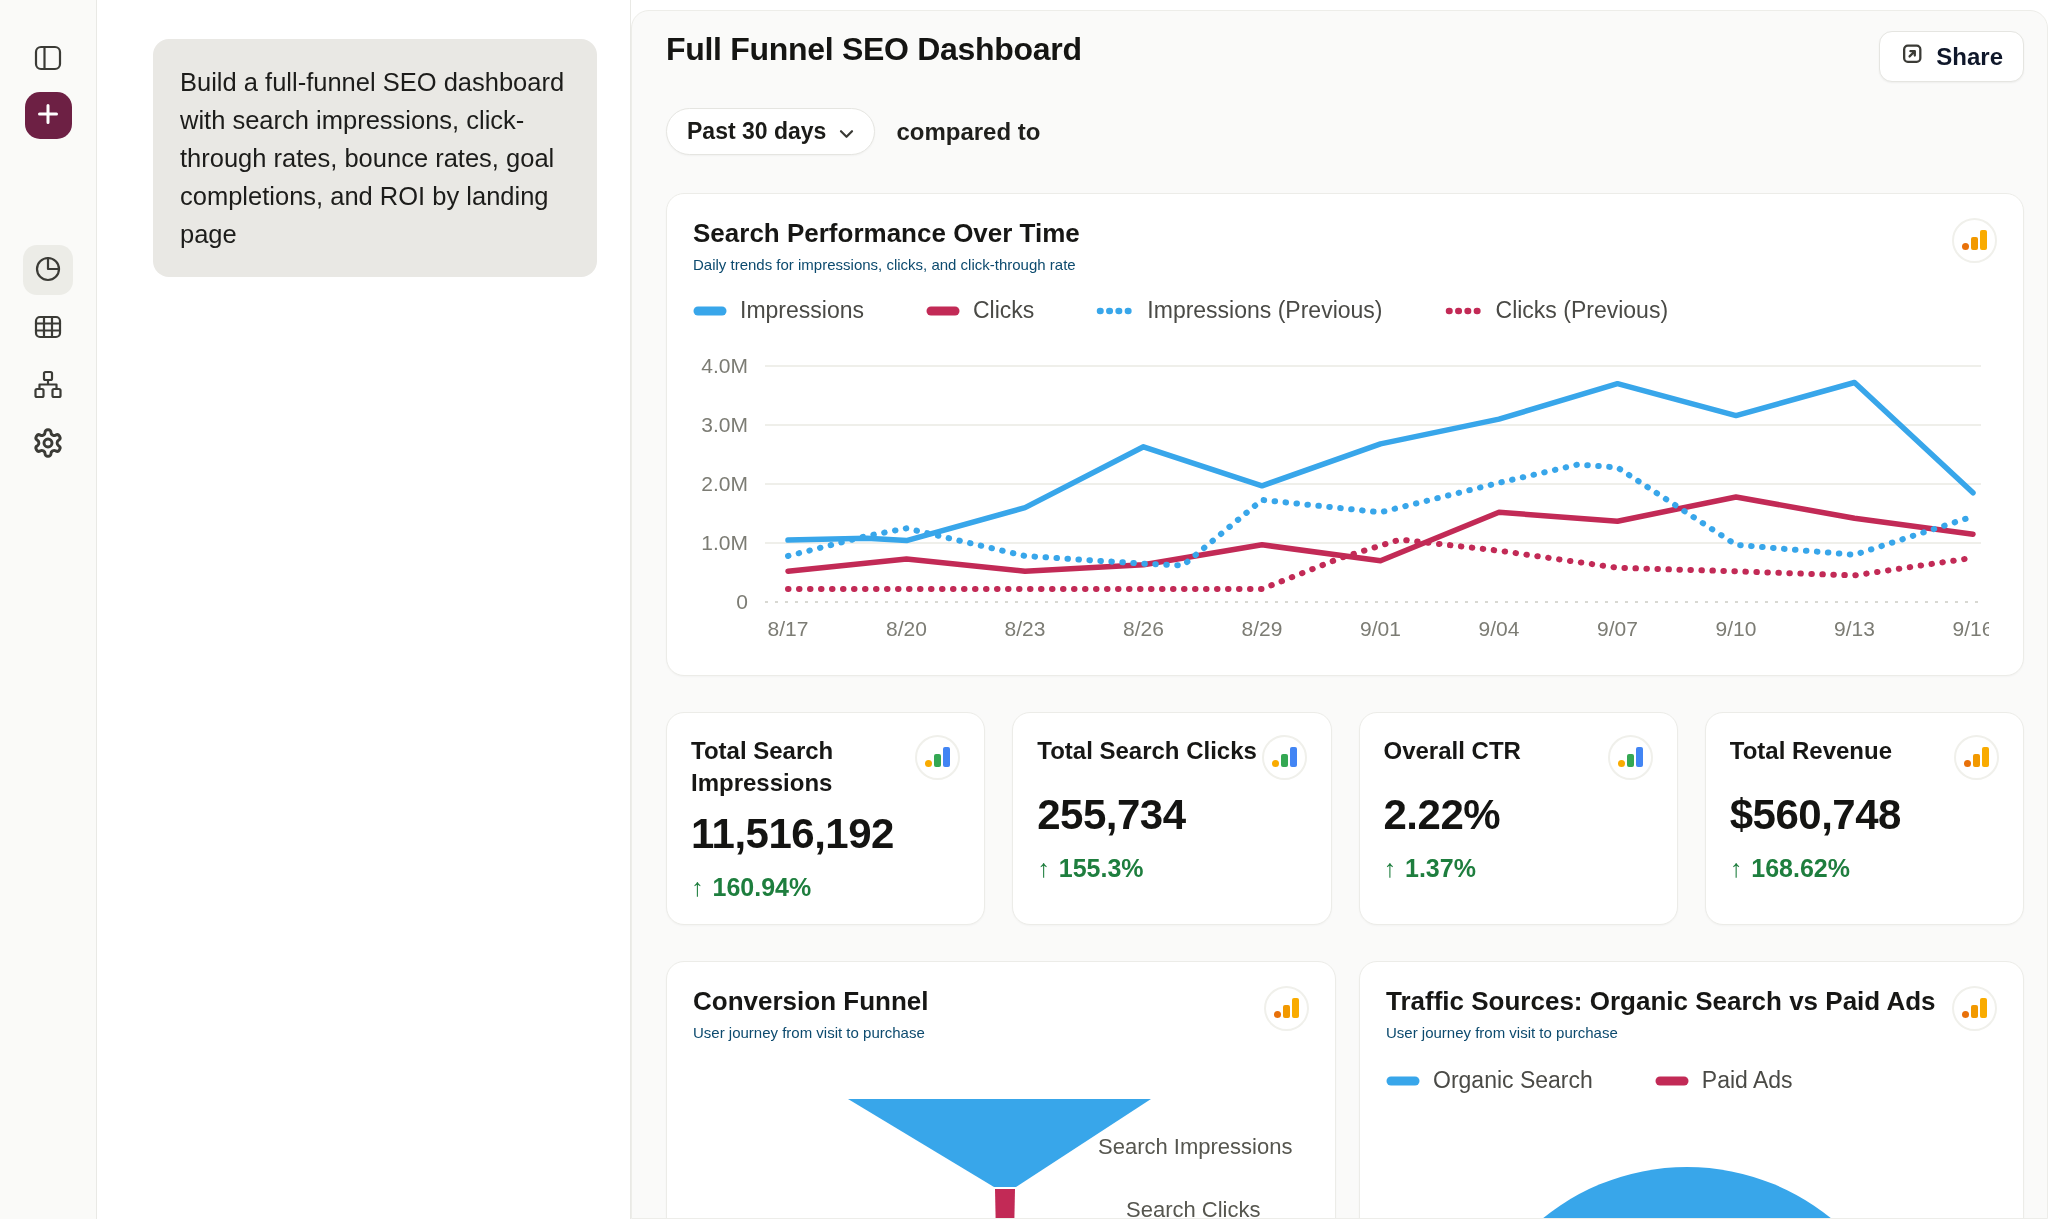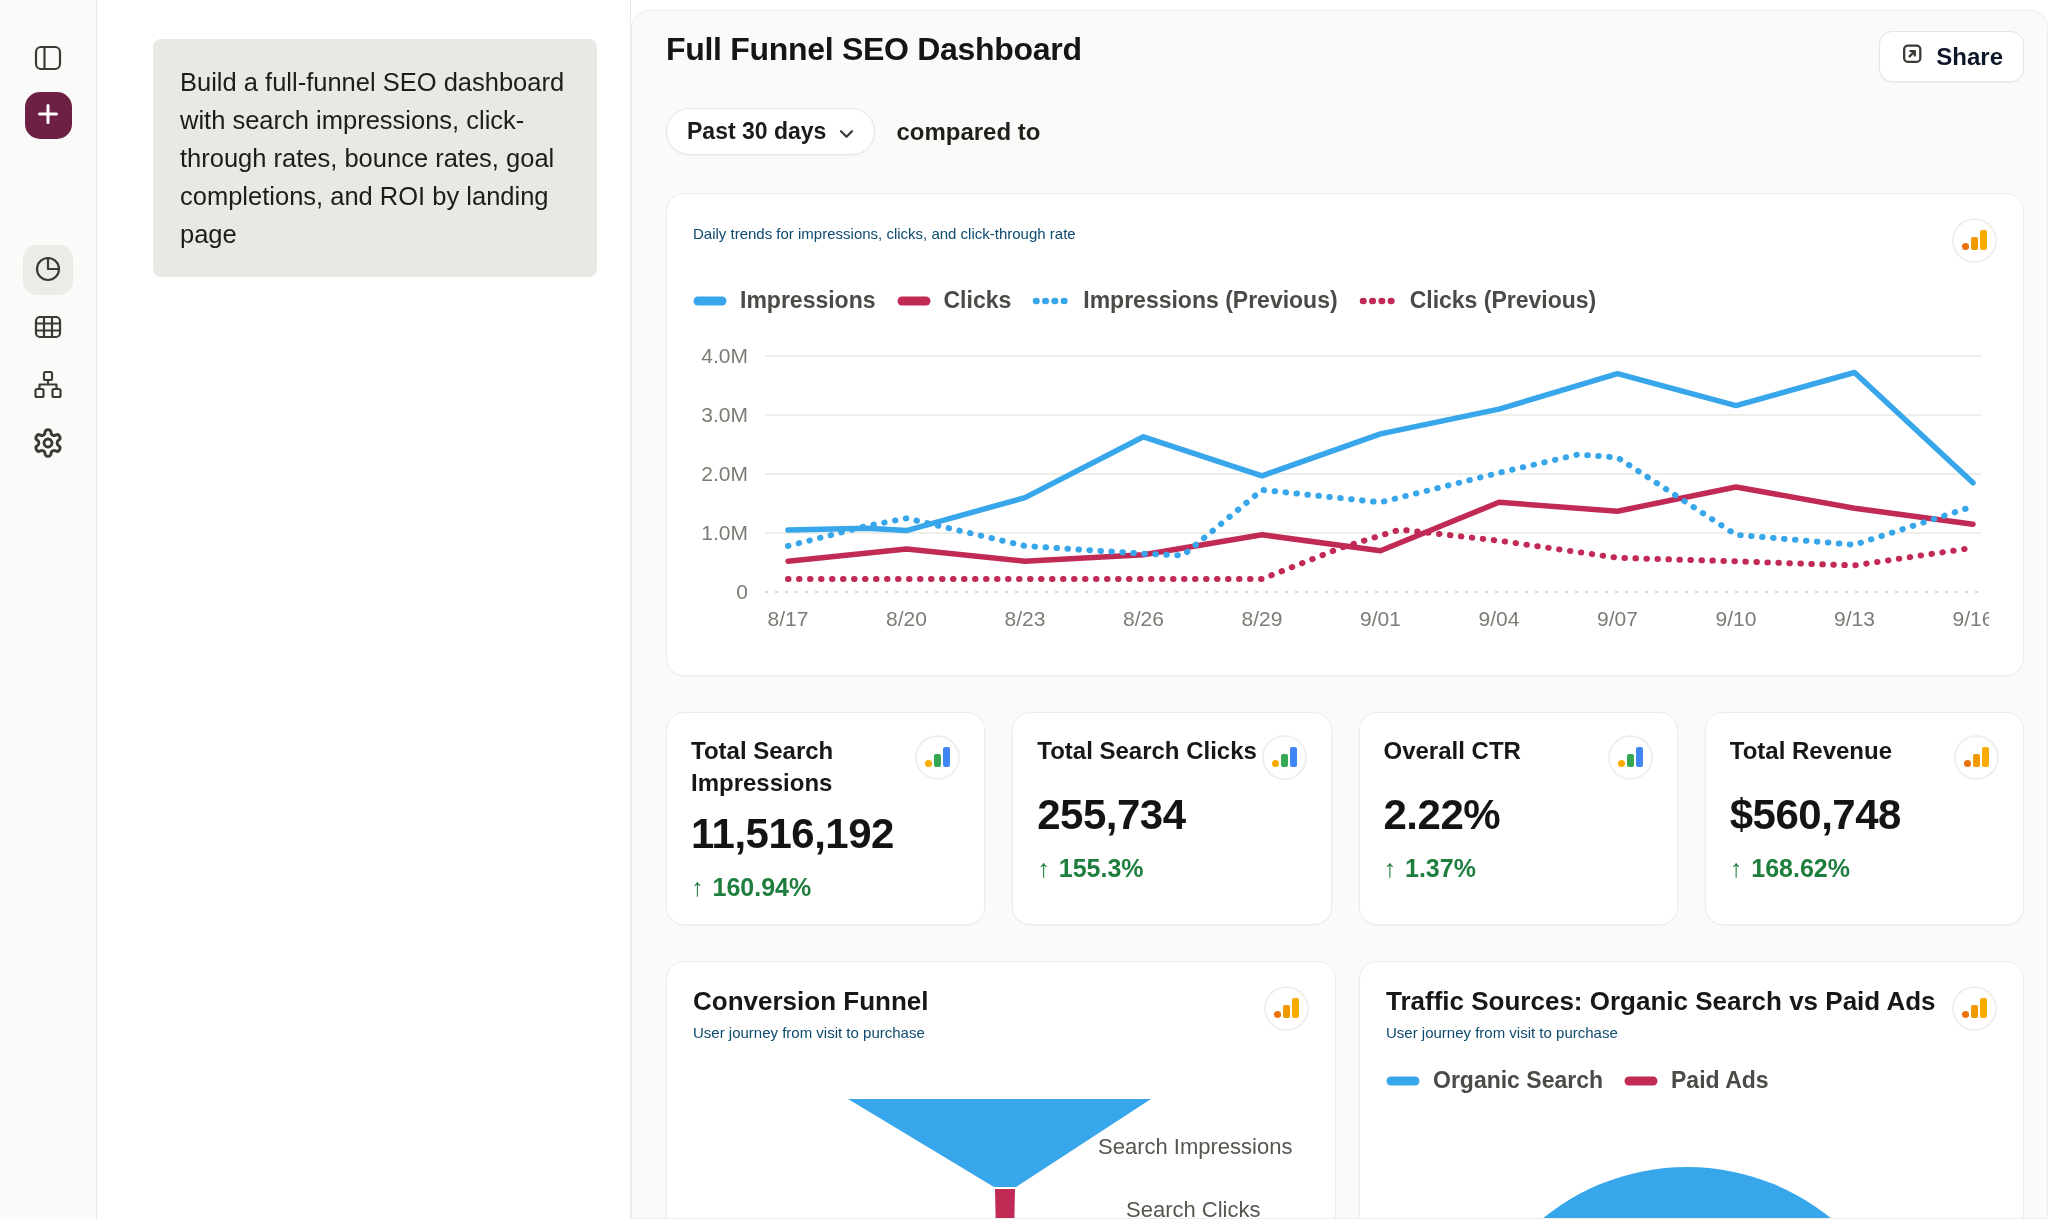--- a/index.html
+++ b/index.html
@@ -14,21 +14,21 @@
               display:flex; align-items:center; justify-content:center; cursor:pointer; flex:none; }
   .rail-btn.active { background:#ECECE7; }
   .plus-btn { width:47px; height:47px; margin-top:28px; border-radius:15px; background:var(--maroon); }
   .rail-spacer { height:106px; flex:none; }
   .rail-btn + .rail-btn { margin-top:8px; }
   .ico { stroke:#3B3B36; stroke-width:2.2; fill:none; stroke-linecap:round; stroke-linejoin:round; }
   .ico-white { stroke:#ffffff; stroke-width:3; fill:none; stroke-linecap:round; }
 
   
   .chat { width:534px; flex:none; background:#ffffff; border-right:1px solid #E9E9E5; padding:39px 33px 0 56px; }
-  .bubble { background:#E9E8E4; border-radius:8px; padding:24px 27px; font-size:25.5px; line-height:38px; color:#1c1c1a; }
+  .bubble { background:#E9E8E4; border-radius:16px; padding:24px 27px; font-size:25.5px; line-height:38px; color:#1c1c1a; }
 
   
   .canvas { flex:1; background:#ffffff; }
   .surface { margin-top:10px; height:1209px; background:#FAFAF9; border:1px solid #EDEDE9;
              border-radius:18px 18px 0 0; padding:20px 23px 0 34px; overflow:hidden; }
   .page-head { display:flex; justify-content:space-between; align-items:flex-start; }
   h1 { font-size:32px; font-weight:700; letter-spacing:-0.3px; color:#151513; }
   .share-btn { display:flex; align-items:center; gap:11px; background:#fff; border:1px solid #E5E5E1;
                border-radius:13px; padding:9px 20px; font-size:24px; font-weight:700; color:#0f172a;
                font-family:inherit; box-shadow:0 1px 2px rgba(0,0,0,.05); cursor:pointer; }
@@ -38,21 +38,21 @@
           border-radius:24px; height:47px; padding:0 20px; font-size:23px; font-weight:600; color:#1b1b18;
           font-family:inherit; box-shadow:0 1px 2px rgba(0,0,0,.04); cursor:pointer; }
   .compare-text { margin:0 21px; font-size:24px; font-weight:700; color:#1f1f1c; }
 
   .card { background:#ffffff; border:1px solid #ECECE8; border-radius:18px; box-shadow:0 1px 2px rgba(0,0,0,.03); }
   .card-head { display:flex; justify-content:space-between; align-items:flex-start; }
   .card-title { font-size:26px; font-weight:700; color:#171715; }
   .card-sub { font-size:15px; color:#0c4a6e; margin-top:7px; }
 
   .chart-card { margin-top:38px; height:483px; padding:24px 26px; }
-  .legend { display:flex; align-items:flex-start; gap:21px; margin-top:24px;font-weight:bold; }
+  .legend { display:flex; align-items:flex-start; gap:62px; margin-top:24px; }
   .legend-item { display:flex; align-items:center; gap:13px; font-size:23px; color:#4A4A46; }
   .sw-line { stroke-width:9; stroke-linecap:round; fill:none; }
   .sw-blue { stroke:var(--blue); } .sw-red { stroke:var(--red); }
   .sw-dotted { stroke-width:6.5; stroke-dasharray:0.5 8.8; }
   .axis-txt { font-size:21px; fill:#7C7C74; font-family:"Liberation Sans",sans-serif; }
 
   .stats-row { display:flex; gap:27px; margin-top:36px; }
   .stat-card { flex:1; height:213px; padding:22px 24px; }
   .stat-title { font-size:24px; font-weight:600; line-height:32px; color:#171715; }
   .stat-value { font-size:42px; font-weight:700; letter-spacing:-0.5px; margin-top:11px; color:#141412; }
@@ -167,20 +167,21 @@
                 <path class="ico" d="M2 2.2 L7.5 7.8 L13 2.2"></path>
               </svg>
           </span>
         </button>
         <span class="compare-text">compared to</span>
       </div>
 
       <div class="card chart-card">
         <div class="card-head">
           <div>
+            <div class="card-title">Search Performance Over Time</div>
             <div class="card-sub">Daily trends for impressions, clicks, and click-through rate</div>
           </div>
           <div class="ga-badge ga-orange">
             <span class="ga-dot"></span>
               <span class="ga-bar ga-mid"></span>
               <span class="ga-bar ga-tall"></span>
           </div>
         </div>
         <div class="legend">
           <div class="legend-item">

